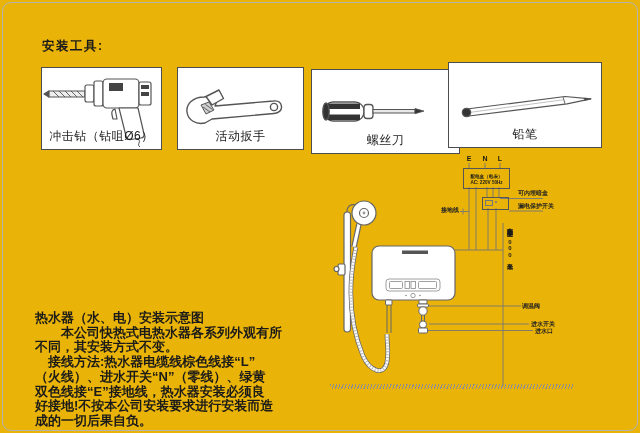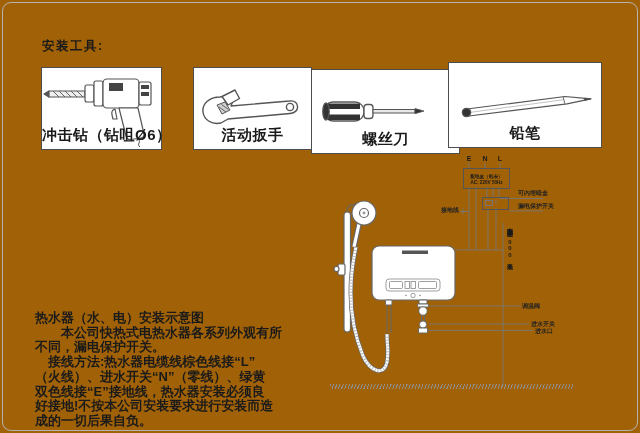--- a/index.html
+++ b/index.html
@@ -1,23 +1,23 @@
 <!DOCTYPE html>
 <html><head>
 <meta charset="utf-8">
 <style>
   html,body{margin:0;padding:0;background:#fff;}
-  #page{position:relative;width:640px;height:433px;background:#a16207;overflow:hidden;
+  #page{position:relative;width:640px;height:433px;background:#eab308;overflow:hidden;
         font-family:"Liberation Sans","DejaVu Sans",sans-serif;color:#1a1a1a;}
   .page-border{position:absolute;left:2px;top:2px;right:2px;bottom:2px;
         border:1px solid #b3b3b3;border-radius:9px;pointer-events:none;}
   .doc-title{position:absolute;left:42px;top:38px;font-size:12.5px;font-weight:700;letter-spacing:1.5px;}
   .tool-box{position:absolute;border:1px solid #4d4d4d;background:#fff;}
   .tool-label{position:absolute;left:0;right:0;bottom:4px;text-align:center;
-        font-size:15px;font-weight:700;letter-spacing:.5px;white-space:nowrap;}
+        font-size:12px;font-weight:400;letter-spacing:.5px;white-space:nowrap;}
   .tool-art{position:absolute;left:0;top:0;}
   .desc{position:absolute;left:35px;top:279px;width:300px;font-size:13px;line-height:14.7px;
         font-weight:700;margin-top:32px;}
   .desc div{white-space:pre;}
   .diagram{position:absolute;left:330px;top:150px;width:300px;height:260px;font-weight:700;}
   .dlabel{position:absolute;font-size:6px;font-weight:700;color:#222;white-space:nowrap;line-height:7px;}
   .enl{position:absolute;width:12px;text-align:center;font-size:7px;font-weight:700;top:5px;}
   .dist-box{position:absolute;left:133px;top:18px;width:45px;height:19px;border:1px solid #555;
         display:flex;flex-direction:column;align-items:center;justify-content:center;}
   .dist-box div{font-size:5px;line-height:6px;font-weight:700;white-space:nowrap;transform:scale(.92);}
@@ -51,21 +51,21 @@
         <path d="M73,41 q-4,1 -3,6 l1,4 h4 Z" fill="#fff"></path>
         <path d="M96,71 C100,74 94,76 98,79" fill="none" stroke-width="1"></path>
       </g>
       <rect x="67" y="15" width="14" height="8" fill="#444"></rect>
       <rect x="99" y="17" width="8" height="4" fill="#444"></rect>
       <rect x="99" y="24" width="8" height="4" fill="#444"></rect>
     </svg>
     <div class="tool-label">冲击钻（钻咀Ø6）</div>
   </div>
 
-  <div class="tool-box" style="left:193px;top:67px;width:117px;height:81px;">
+  <div class="tool-box" style="left:177px;top:67px;width:117px;height:81px;padding-left:8px;">
     <svg class="tool-art" width="117" height="81" viewBox="0 0 117 81">
       <g stroke="#555" stroke-width="1.4" stroke-linejoin="round">
         <path d="M33,28 L26,29 C15,29 8,36 9,44 C10,52 18,57 27,55 L34,51 L96,45.5 C101,45 104,42 103.5,38.5 C103,34.5 100,32.5 95.5,33 L37,38 L40,30 Z" fill="#fff"></path>
         <path d="M28,28.5 L41,22 L45.5,30.5 L34,37 Z" fill="#fff"></path>
         <path d="M23,37 L31,34 L36,42 L28,46 Z" fill="#cfcfcf" stroke-width="1"></path>
         <path d="M25,39 l7,5 M27.5,36.5 l7,5" fill="none" stroke-width="0.9"></path>
         <circle cx="96" cy="39" r="3.6" fill="#fff"></circle>
       </g>
     </svg>
     <div class="tool-label">活动扳手</div>
@@ -95,21 +95,21 @@
         <ellipse cx="17.5" cy="49.5" rx="4.2" ry="4.2" fill="#333"></ellipse>
         <path d="M135,35.2 l7,.6 l-6.3,1.6 Z" fill="#444" stroke-width="0.6"></path>
       </g>
     </svg>
     <div class="tool-label">铅笔</div>
   </div>
 
   <div class="desc">
     <div>热水器（水、电）安装示意图</div>
     <div>　　本公司快热式电热水器各系列外观有所</div>
-    <div>不同，漏电保护开关。</div>
+    <div>不同，其安装方式不变。</div>
     <div>　接线方法:热水器电缆线棕色线接“L”</div>
     <div>（火线）、进水开关“N”（零线）、绿黄</div>
     <div>双色线接“E”接地线，热水器安装必须良</div>
     <div>好接地!不按本公司安装要求进行安装而造</div>
     <div>成的一切后果自负。</div>
   </div>
 
   <div class="diagram">
     <svg width="280" height="250" viewBox="0 0 280 250" style="position:absolute;left:0;top:0;">
 

